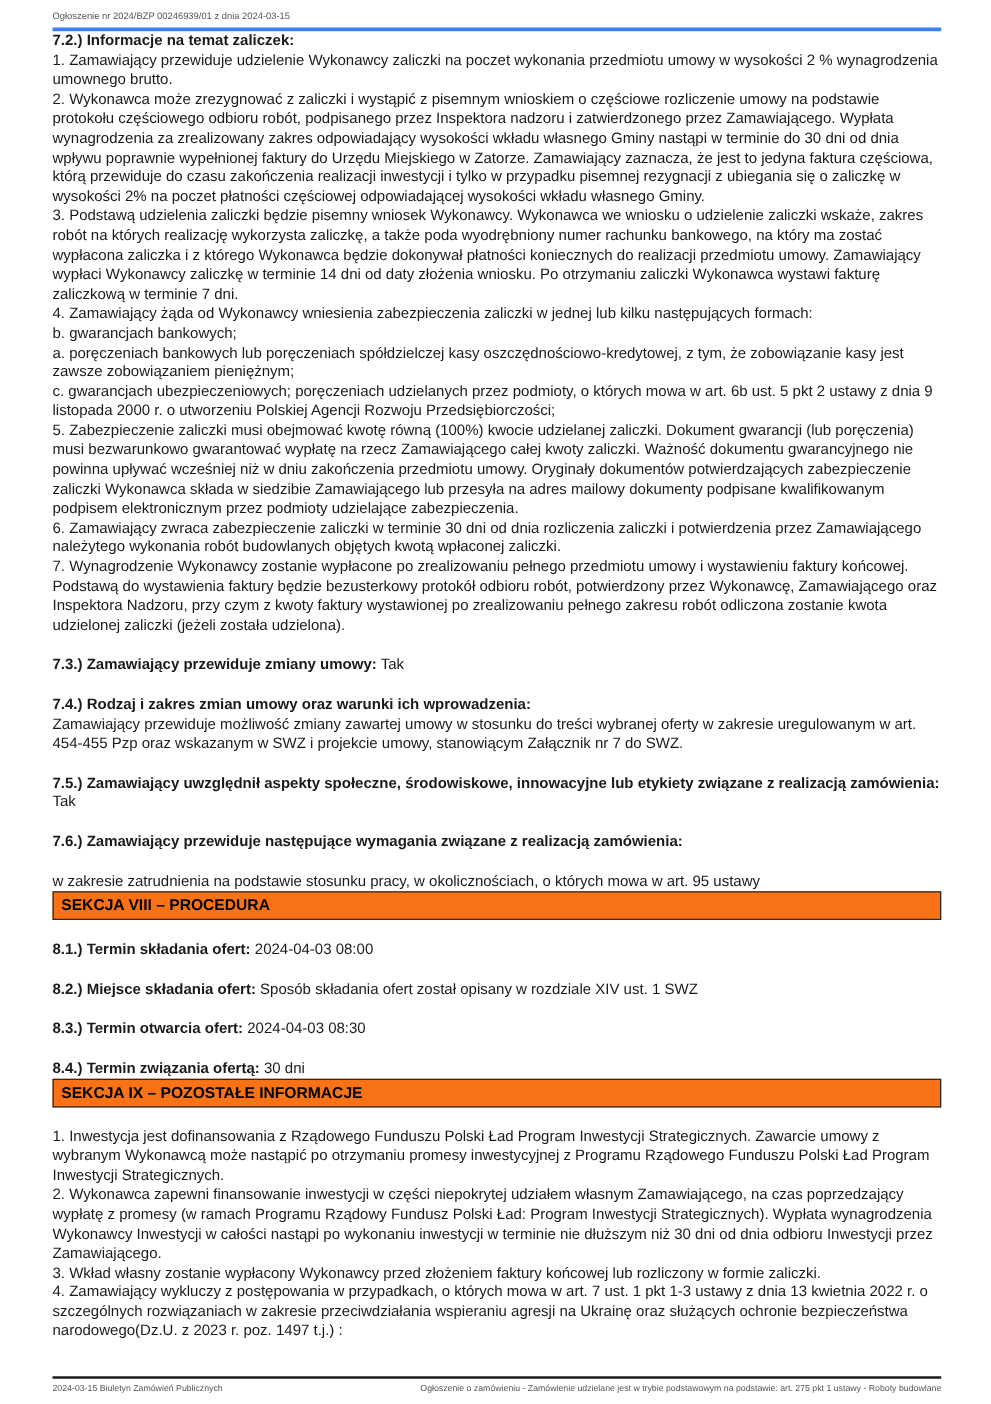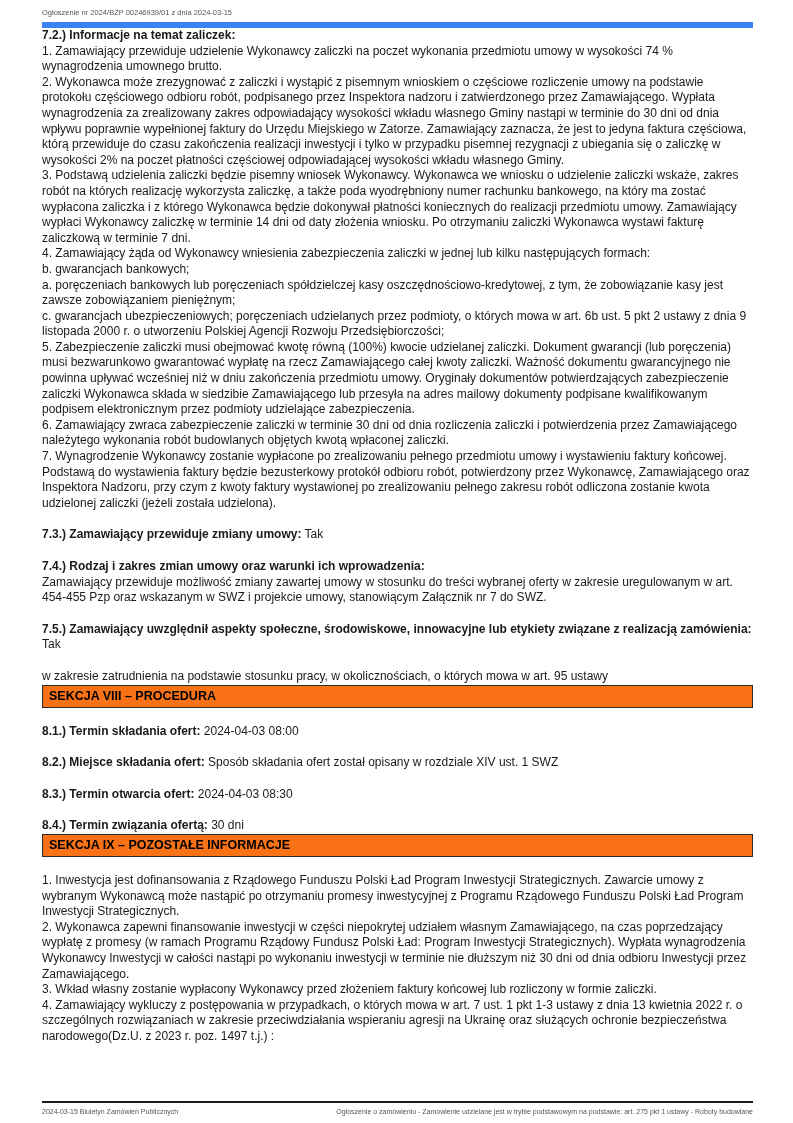--- a/index.html
+++ b/index.html
@@ -9,21 +9,21 @@
     background: #ffffff;
     position: relative;
     overflow: hidden;
     font-family: "Liberation Sans", sans-serif;
     color: #1a1a1a;
     -webkit-font-smoothing: antialiased;
   }
   .page-header {
     margin: 8px 40px 0 42px;
     padding-bottom: 5px;
-    border-bottom: 6px solid #3b82f6;
+    border-bottom: 3px solid #3b82f6;
     font-size: 7.5px;
     line-height: 9px;
     color: #555555;
   }
   .doc-body {
     margin: 0 40px 0 42px;
     font-size: 12px;
     line-height: 15.6px;
   }
   .para { margin: 0; }
@@ -56,34 +56,35 @@
   .footer-left { text-align: left; }
   .footer-right { text-align: right; }
 </style>
 </head>
 <body>
 
 <div class="page-header">Ogłoszenie nr 2024/BZP 00246939/01 z dnia 2024-03-15</div>
 
 <div class="doc-body">
     <p class="para"><b>7.2.) Informacje na temat zaliczek:</b></p>
-    <p class="para">1. Zamawiający przewiduje udzielenie Wykonawcy zaliczki na poczet wykonania przedmiotu umowy w wysokości 74 % wynagrodzenia umownego brutto.</p>
+    <p class="para">1. Zamawiający przewiduje udzielenie Wykonawcy zaliczki na poczet wykonania przedmiotu umowy w wysokości 2 % wynagrodzenia umownego brutto.</p>
     <p class="para">2. Wykonawca może zrezygnować z zaliczki i wystąpić z pisemnym wnioskiem o częściowe rozliczenie umowy na podstawie protokołu częściowego odbioru robót, podpisanego przez Inspektora nadzoru i zatwierdzonego przez Zamawiającego. Wypłata wynagrodzenia za zrealizowany zakres odpowiadający wysokości wkładu własnego Gminy nastąpi w terminie do 30 dni od dnia wpływu poprawnie wypełnionej faktury do Urzędu Miejskiego w Zatorze. Zamawiający zaznacza, że jest to jedyna faktura częściowa, którą przewiduje do czasu zakończenia realizacji inwestycji i tylko w przypadku pisemnej rezygnacji z ubiegania się o zaliczkę w wysokości 2% na poczet płatności częściowej odpowiadającej wysokości wkładu własnego Gminy.</p>
     <p class="para">3. Podstawą udzielenia zaliczki będzie pisemny wniosek Wykonawcy. Wykonawca we wniosku o udzielenie zaliczki wskaże, zakres robót na których realizację wykorzysta zaliczkę, a także poda wyodrębniony numer rachunku bankowego, na który ma zostać wypłacona zaliczka i z którego Wykonawca będzie dokonywał płatności koniecznych do realizacji przedmiotu umowy. Zamawiający wypłaci Wykonawcy zaliczkę w terminie 14 dni od daty złożenia wniosku. Po otrzymaniu zaliczki Wykonawca wystawi fakturę zaliczkową w terminie 7 dni.</p>
     <p class="para">4. Zamawiający żąda od Wykonawcy wniesienia zabezpieczenia zaliczki w jednej lub kilku następujących formach:</p>
     <p class="para">b. gwarancjach bankowych;</p>
     <p class="para">a. poręczeniach bankowych lub poręczeniach spółdzielczej kasy oszczędnościowo-kredytowej, z tym, że zobowiązanie kasy jest zawsze zobowiązaniem pieniężnym;</p>
     <p class="para">c. gwarancjach ubezpieczeniowych; poręczeniach udzielanych przez podmioty, o których mowa w art. 6b ust. 5 pkt 2 ustawy z dnia 9 listopada 2000 r. o utworzeniu Polskiej Agencji Rozwoju Przedsiębiorczości;</p>
     <p class="para">5. Zabezpieczenie zaliczki musi obejmować kwotę równą (100%) kwocie udzielanej zaliczki. Dokument gwarancji (lub poręczenia) musi bezwarunkowo gwarantować wypłatę na rzecz Zamawiającego całej kwoty zaliczki. Ważność dokumentu gwarancyjnego nie powinna upływać wcześniej niż w dniu zakończenia przedmiotu umowy. Oryginały dokumentów potwierdzających zabezpieczenie zaliczki Wykonawca składa w siedzibie Zamawiającego lub przesyła na adres mailowy dokumenty podpisane kwalifikowanym podpisem elektronicznym przez podmioty udzielające zabezpieczenia.</p>
     <p class="para">6. Zamawiający zwraca zabezpieczenie zaliczki w terminie 30 dni od dnia rozliczenia zaliczki i potwierdzenia przez Zamawiającego należytego wykonania robót budowlanych objętych kwotą wpłaconej zaliczki.</p>
     <p class="para">7. Wynagrodzenie Wykonawcy zostanie wypłacone po zrealizowaniu pełnego przedmiotu umowy i wystawieniu faktury końcowej. Podstawą do wystawienia faktury będzie bezusterkowy protokół odbioru robót, potwierdzony przez Wykonawcę, Zamawiającego oraz Inspektora Nadzoru, przy czym z kwoty faktury wystawionej po zrealizowaniu pełnego zakresu robót odliczona zostanie kwota udzielonej zaliczki (jeżeli została udzielona).</p>
     <p class="para g16"><b>7.3.) Zamawiający przewiduje zmiany umowy:</b> Tak</p>
     <p class="para g16"><b>7.4.) Rodzaj i zakres zmian umowy oraz warunki ich wprowadzenia:</b></p>
     <p class="para">Zamawiający przewiduje możliwość zmiany zawartej umowy w stosunku do treści wybranej oferty w zakresie uregulowanym w art. 454-455 Pzp oraz wskazanym w SWZ i projekcie umowy, stanowiącym Załącznik nr 7 do SWZ.</p>
     <p class="para g16"><b>7.5.) Zamawiający uwzględnił aspekty społeczne, środowiskowe, innowacyjne lub etykiety związane z realizacją zamówienia:</b> Tak</p>
+    <p class="para g16"><b>7.6.) Zamawiający przewiduje następujące wymagania związane z realizacją zamówienia:</b></p>
     <p class="para g16">w zakresie zatrudnienia na podstawie stosunku pracy, w okolicznościach, o których mowa w art. 95 ustawy</p>
     <div class="section-bar g16">SEKCJA VIII – PROCEDURA</div>
     <p class="para g16"><b>8.1.) Termin składania ofert:</b> 2024-04-03 08:00</p>
     <p class="para g16"><b>8.2.) Miejsce składania ofert:</b> Sposób składania ofert został opisany w rozdziale XIV ust. 1 SWZ</p>
     <p class="para g16"><b>8.3.) Termin otwarcia ofert:</b> 2024-04-03 08:30</p>
     <p class="para g16"><b>8.4.) Termin związania ofertą:</b> 30 dni</p>
     <div class="section-bar g16">SEKCJA IX – POZOSTAŁE INFORMACJE</div>
     <p class="para g16">1. Inwestycja jest dofinansowania z Rządowego Funduszu Polski Ład Program Inwestycji Strategicznych. Zawarcie umowy z wybranym Wykonawcą może nastąpić po otrzymaniu promesy inwestycyjnej z Programu Rządowego Funduszu Polski Ład Program Inwestycji Strategicznych.</p>
     <p class="para">2. Wykonawca zapewni finansowanie inwestycji w części niepokrytej udziałem własnym Zamawiającego, na czas poprzedzający wypłatę z promesy (w ramach Programu Rządowy Fundusz Polski Ład: Program Inwestycji Strategicznych). Wypłata wynagrodzenia Wykonawcy Inwestycji w całości nastąpi po wykonaniu inwestycji w terminie nie dłuższym niż 30 dni od dnia odbioru Inwestycji przez Zamawiającego.</p>
     <p class="para">3. Wkład własny zostanie wypłacony Wykonawcy przed złożeniem faktury końcowej lub rozliczony w formie zaliczki.</p>

